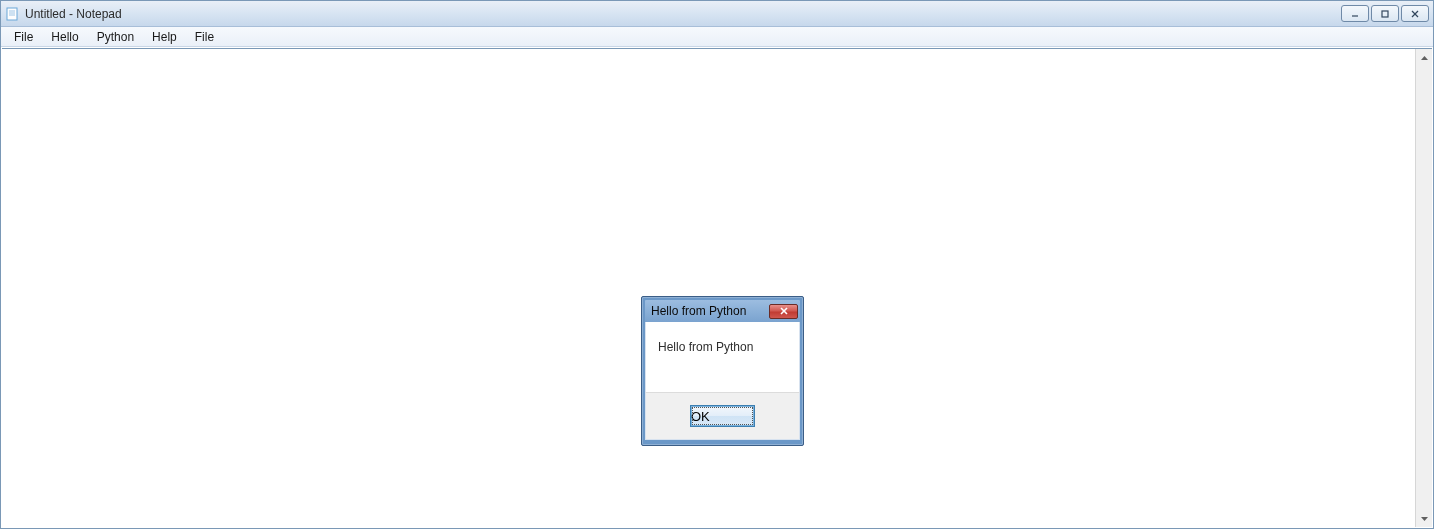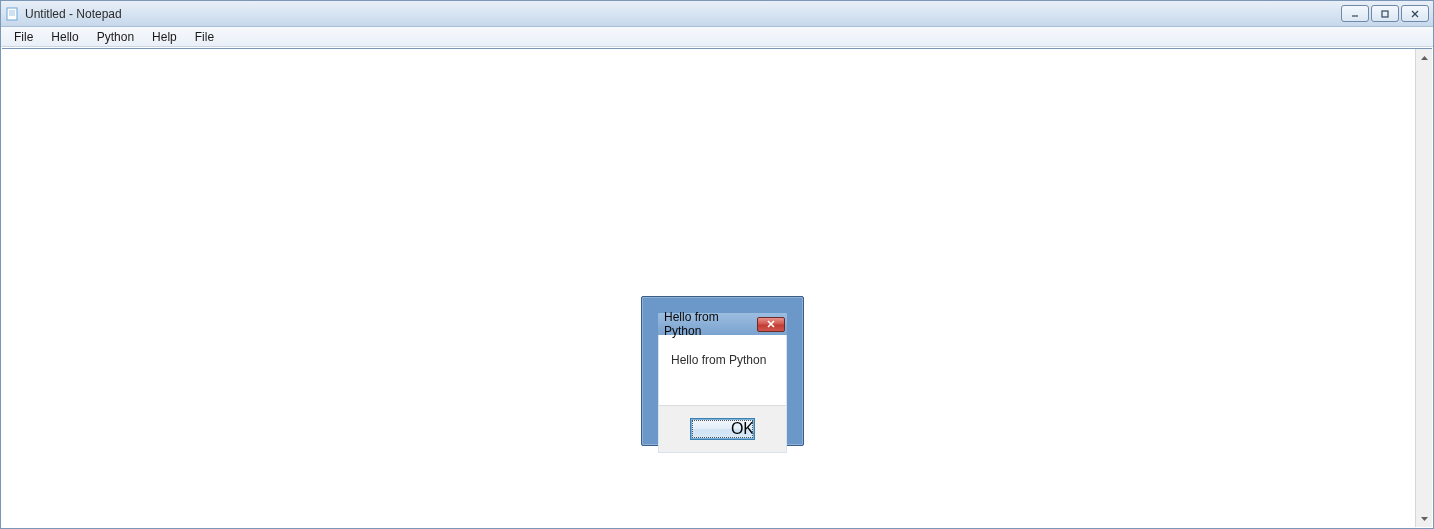--- a/index.html
+++ b/index.html
@@ -100,21 +100,21 @@
   .vscroll .arrow.down { bottom: 0; }
   
   .dialog {
     position: absolute;
     left: 640px;
     top: 295px;
     width: 163px;
     height: 150px;
     border: 1px solid #3b5e87;
     background: #6b98c8;
-    padding: 16px;
+    padding: 3px;
     border-radius: 2px;
     box-shadow: 0 0 0 1px #8fb0d4 inset;
   }
   .dialog-titlebar {
     height: 22px;
     display: flex;
     align-items: center;
     padding: 0 2px 0 6px;
     background: linear-gradient(to bottom, #9cbde0 0%, #7aa3cf 100%);
     border-radius: 1px 1px 0 0;
@@ -150,22 +150,22 @@
     border: 1px solid #d7e2ef;
     border-top: 1px solid #dcdcdc;
   }
   .ok-button {
     width: 65px;
     height: 22px;
     border: 1px solid #3c7fb1;
     background: linear-gradient(to bottom, #f2f7fc 0%, #e3eef9 49%, #cfe3f5 50%, #d9e9f8 100%);
     box-shadow: 0 0 0 1px #7bb2dd inset;
     color: #000;
-    font-size: 16px;
-    display: flex; align-items: center; justify-content: flex-end;
+    font-size: 13px;
+    display: flex; align-items: center; justify-content: flex-start;
     outline: 1px dotted #555;
     outline-offset: -3px;
   }
 </style>
 </head>
 <body>
 
 <div class="window">
 
   <div class="titlebar">

